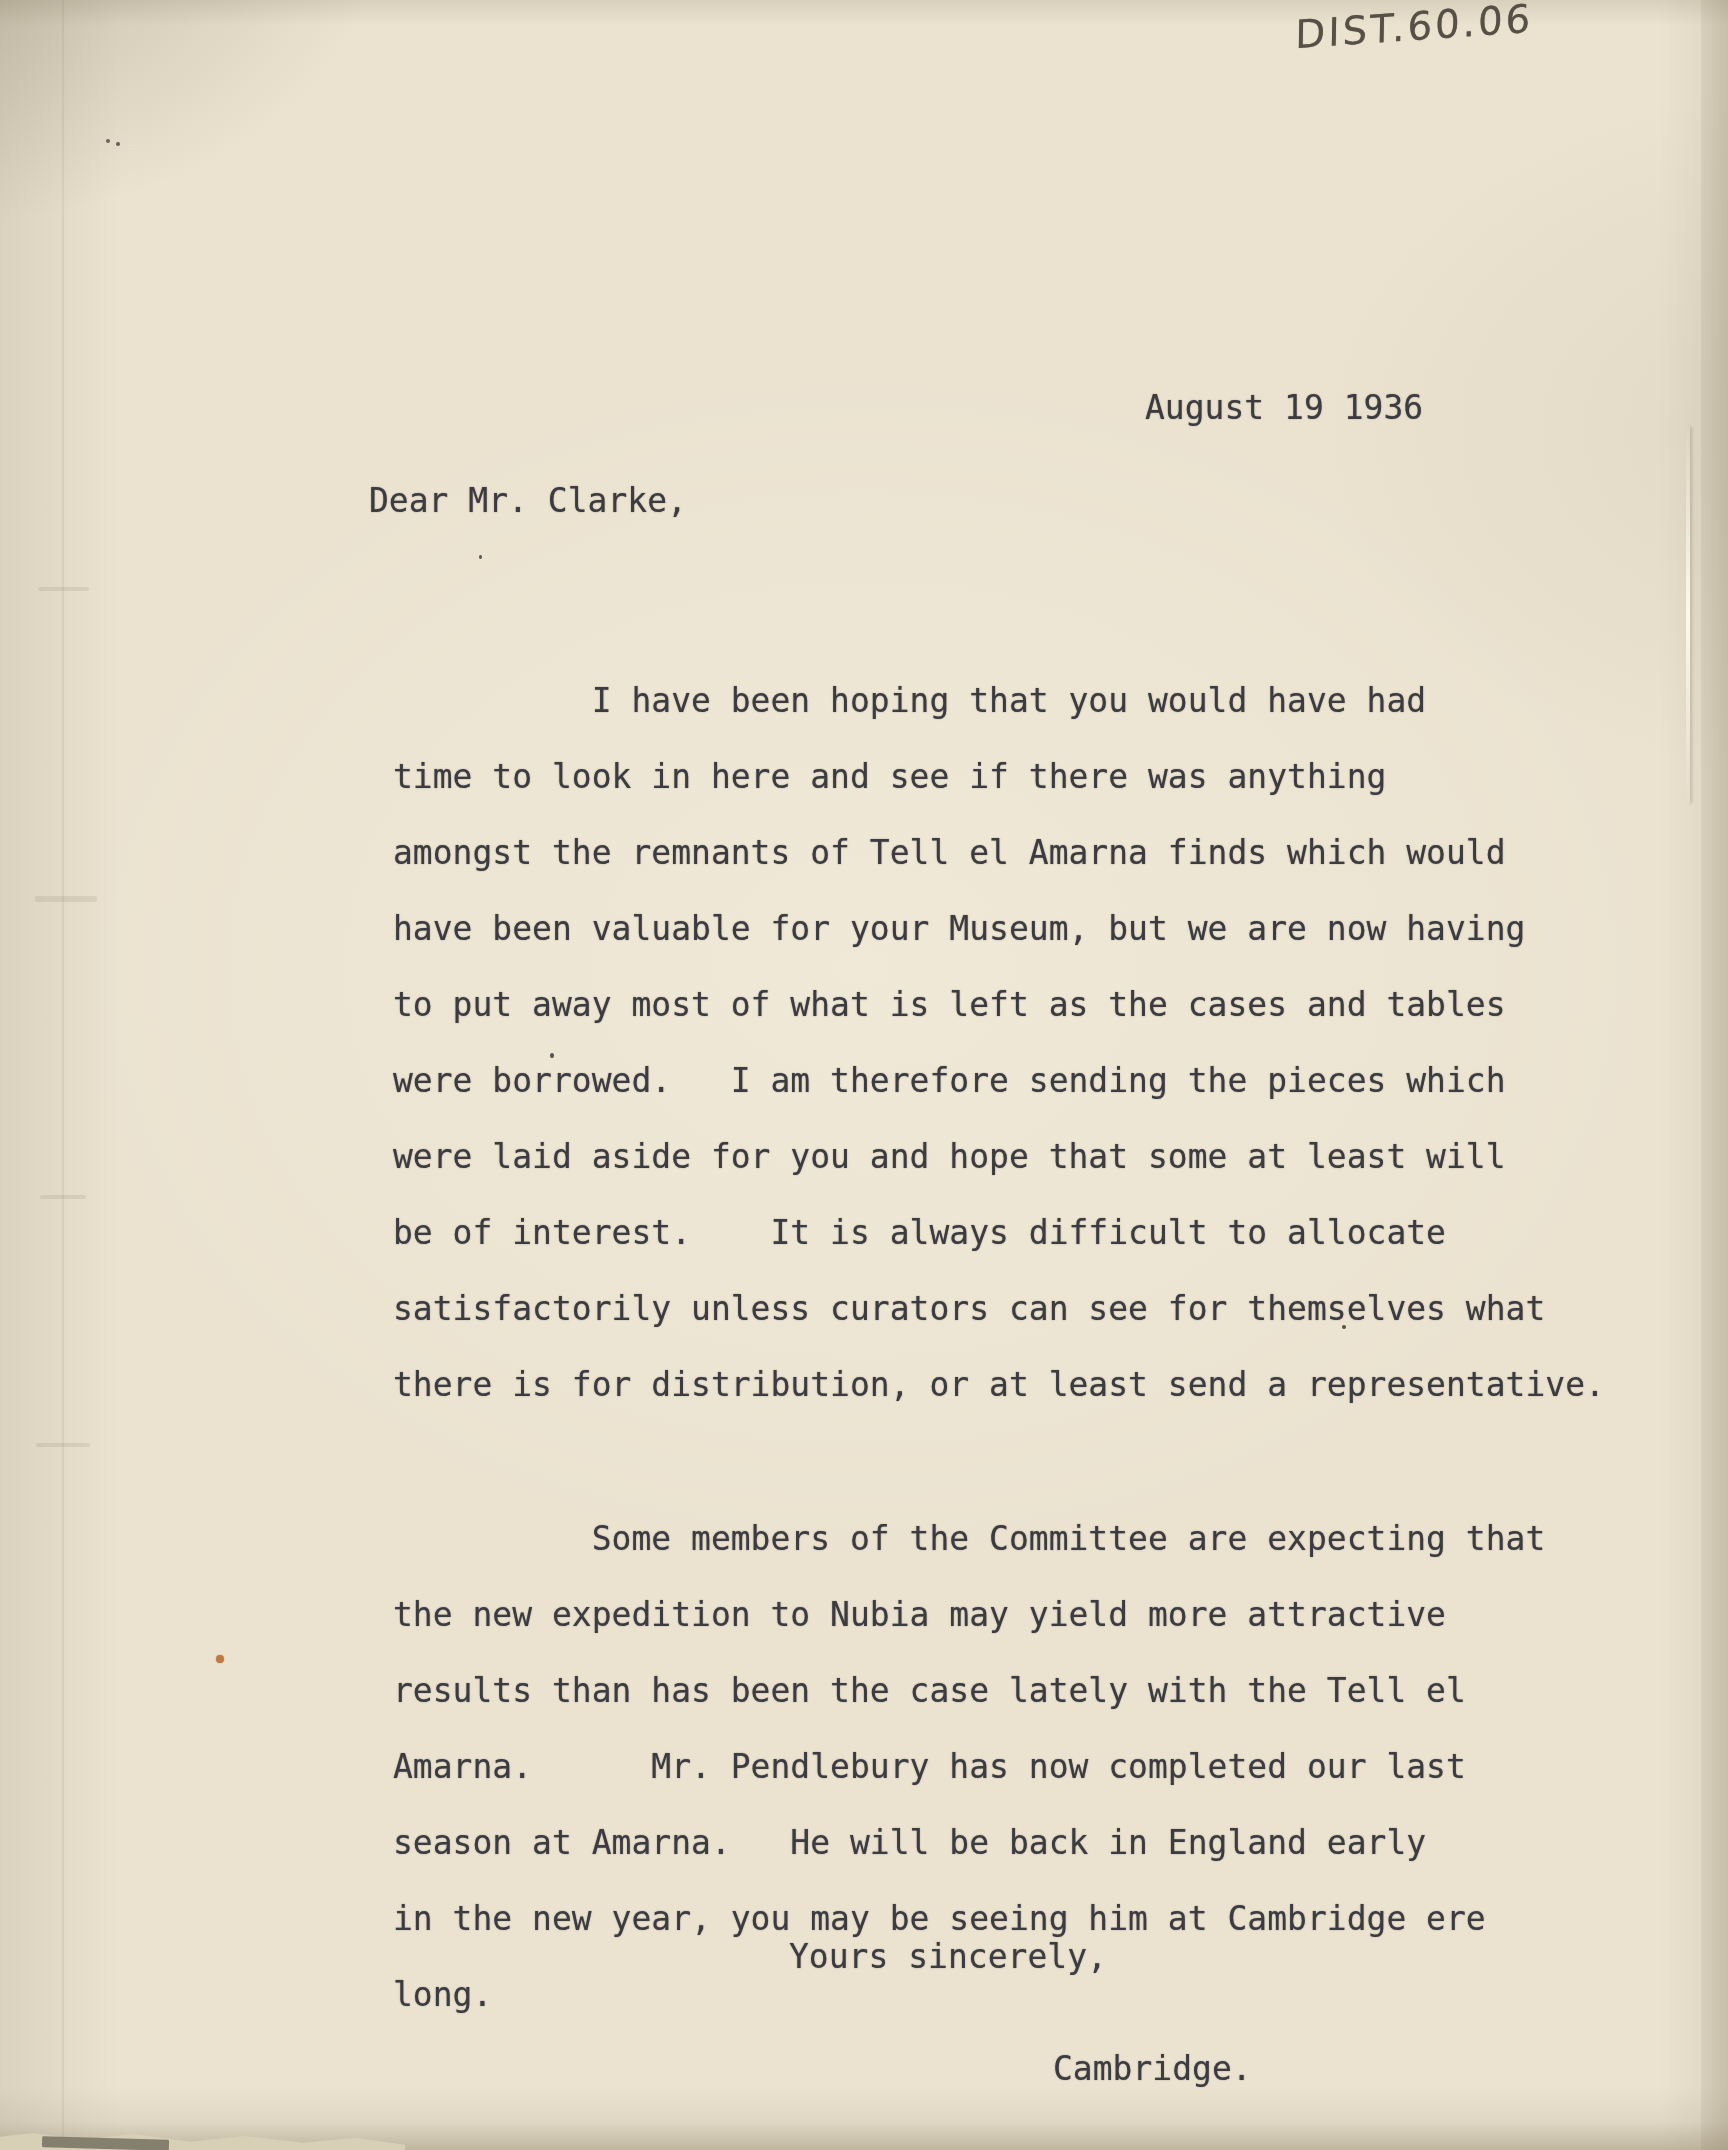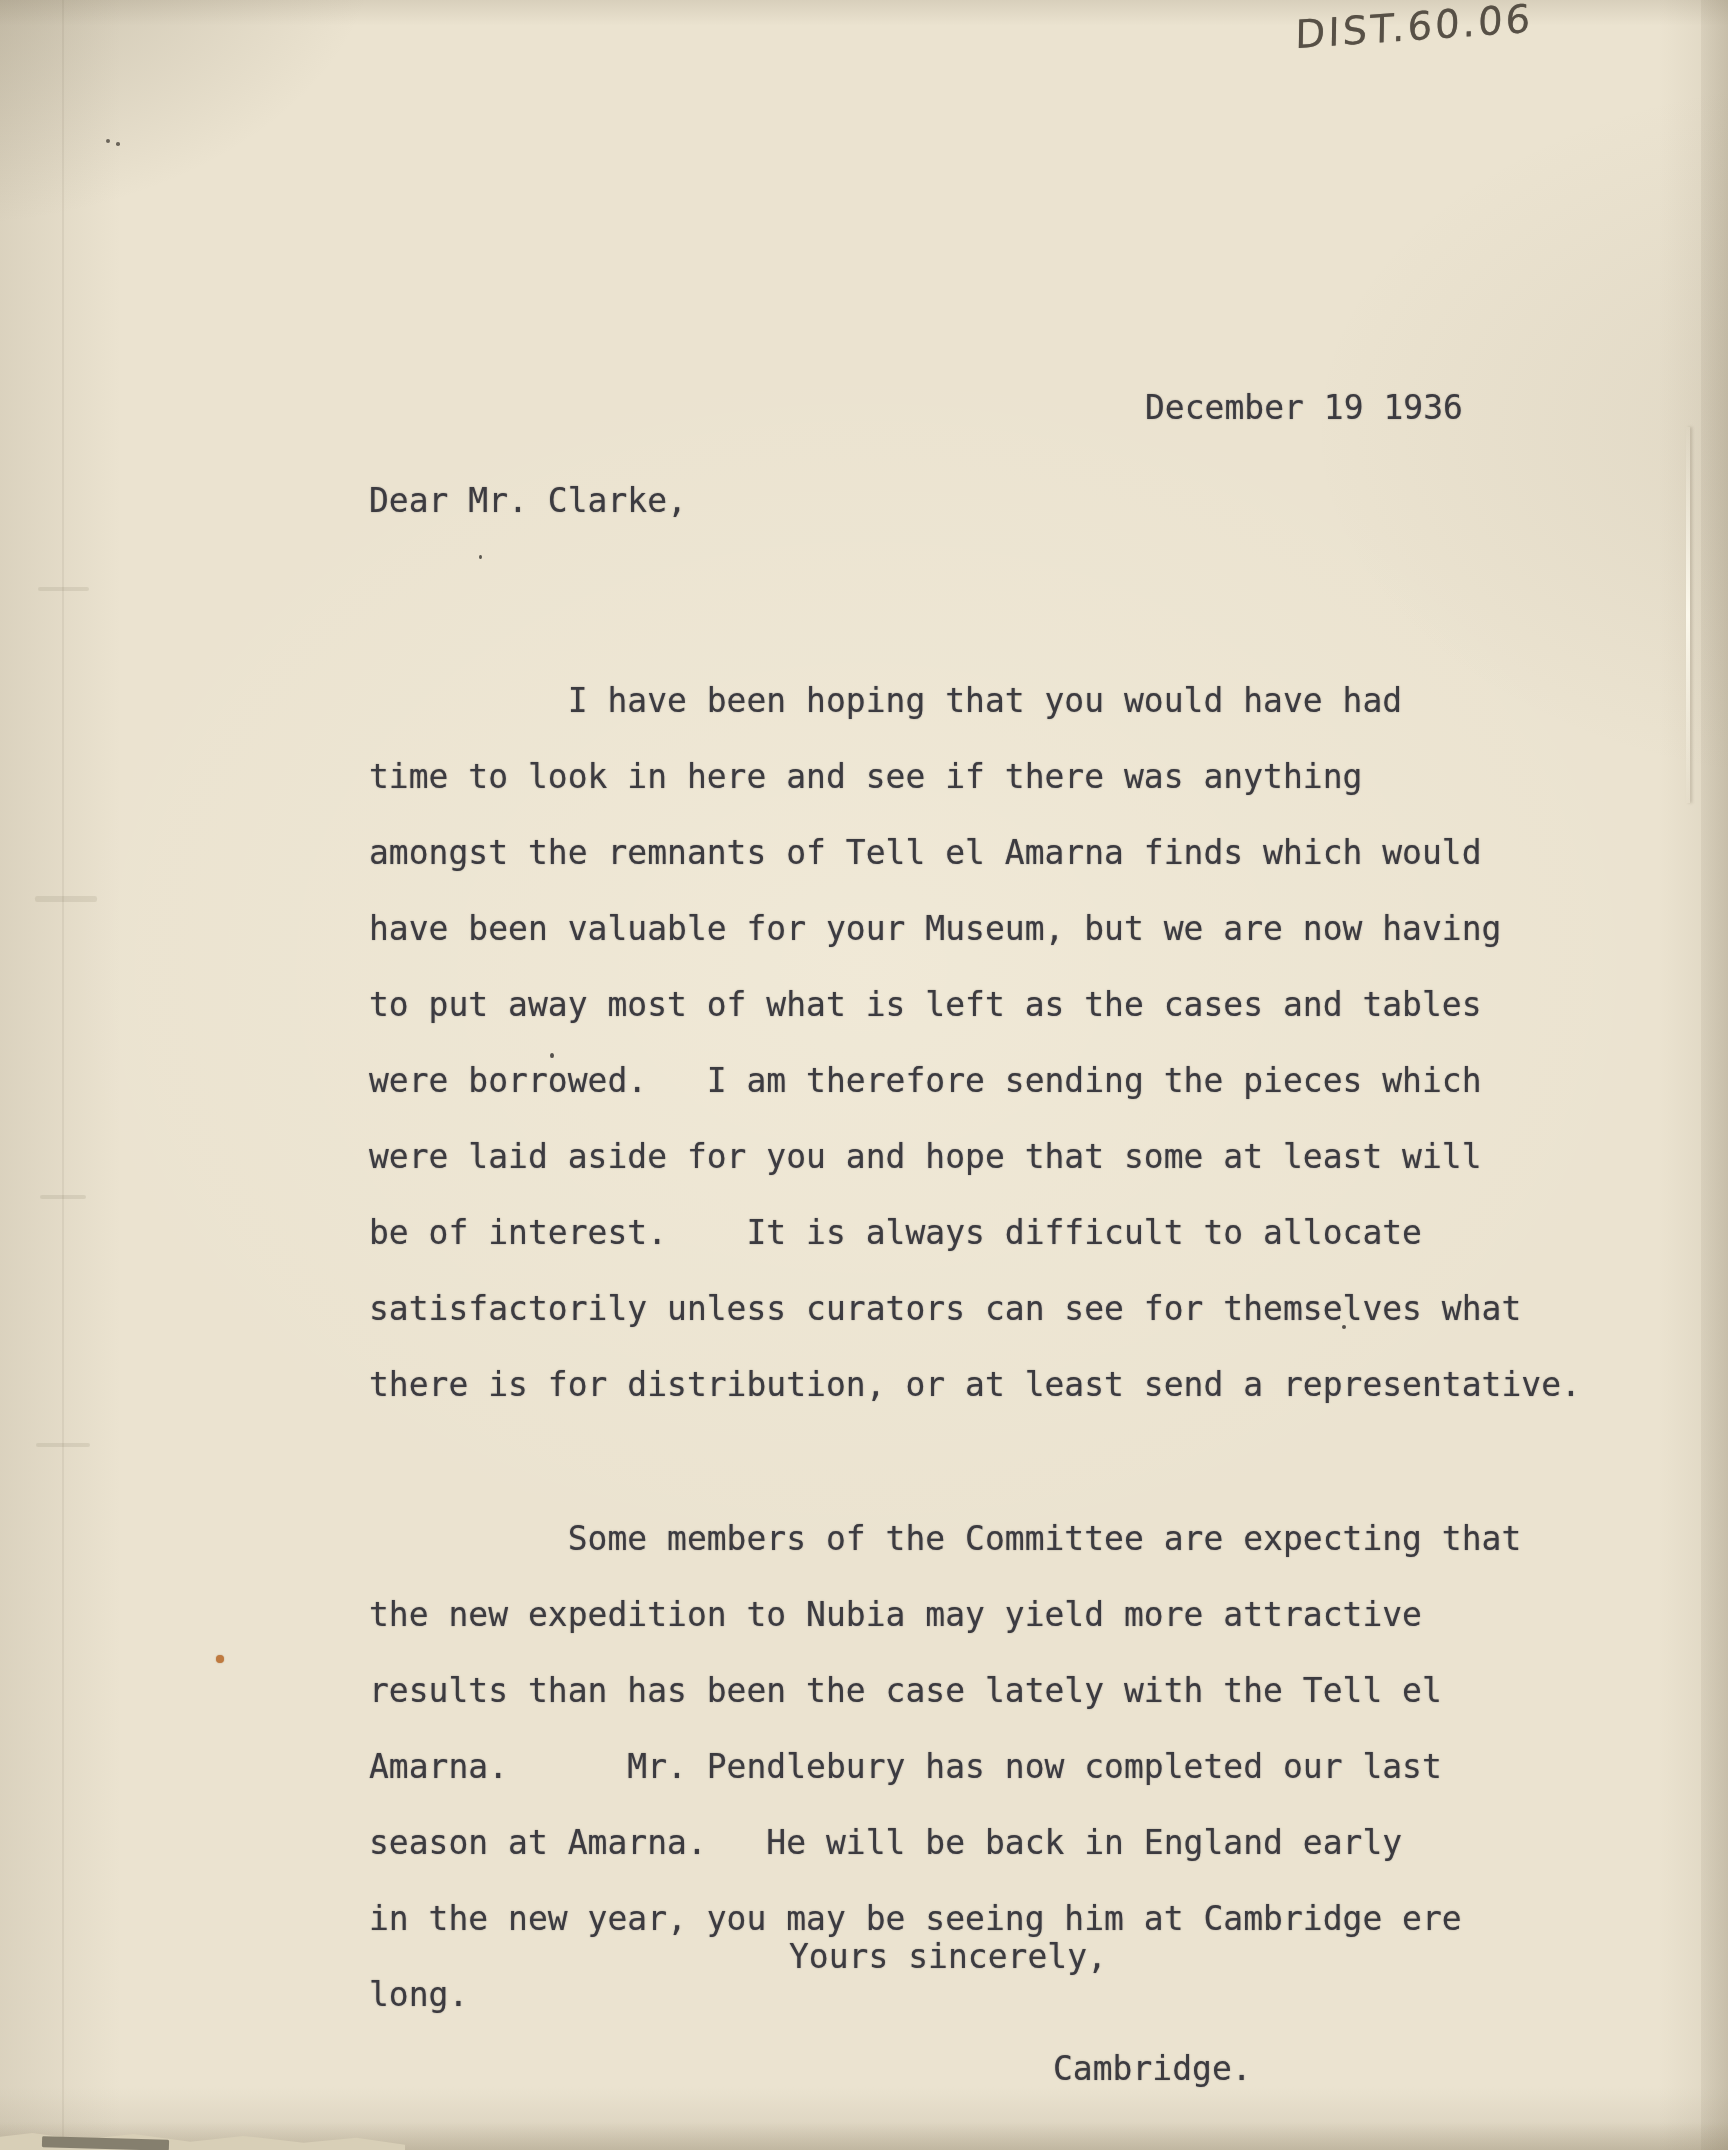--- a/index.html
+++ b/index.html
@@ -28,21 +28,21 @@
     position:absolute; left:1295px; top:4.3px;
     font-family:"DejaVu Sans", sans-serif;
     font-size:39px; letter-spacing:2.9px;
     color:#575046;
     transform:rotate(-4deg) skewX(-5deg);
     text-shadow:0 0 0.7px rgba(87,80,70,.6);
   }
   .date{position:absolute; left:1145px; top:388px;}
   .salutation{position:absolute; left:369px; top:481px;}
   .letter-body{position:absolute; left:369px; top:585px;}
-  .letter-body .line{height:76px; line-height:76px; white-space:pre;}
+  .letter-body .line{height:76px; line-height:76px; white-space:pre;margin-left:24px;}
   .closing-wishes{position:absolute; left:571px; top:1870px;}
   .closing-signoff{position:absolute; left:789px; top:1937px;text-align:center;}
   .signature{position:absolute; left:1053px; top:2049px;}
 
   
   .crease-right{position:absolute; left:1686px; top:427px; width:4.3px; height:376px;
     background:linear-gradient(180deg, rgba(255,252,240,0), rgba(255,252,240,.9), rgba(255,252,240,0));
     box-shadow:2.2px 0 2.9px rgba(110,100,78,.25);}
   .edge-right{position:absolute; left:1701px; top:0; width:27px; height:2151px;
     background:linear-gradient(90deg, rgba(124,112,88,.10), rgba(124,112,88,.22));}
@@ -58,21 +58,21 @@
     background:#857f6e; transform:rotate(1.6deg); border-radius:1.4px;}
   .speck{position:absolute; border-radius:50%;}
 </style>
 </head>
 <body>
 
 <div class="page">
 
   <div class="annotation">DIST.60.06</div>
 
-  <div class="typed date">December 19 1936</div>
+  <div class="typed date">August 19 1936</div>
 
   <div class="typed salutation">Dear Mr. Clarke,</div>
 
   <div class="typed letter-body">
     <div><div class="line">          I have been hoping that you would have had</div><div class="line">time to look in here and see if there was anything</div><div class="line">amongst the remnants of Tell el Amarna finds which would</div><div class="line">have been valuable for your Museum, but we are now having</div><div class="line">to put away most of what is left as the cases and tables</div><div class="line">were borrowed.   I am therefore sending the pieces which</div><div class="line">were laid aside for you and hope that some at least will</div><div class="line">be of interest.    It is always difficult to allocate</div><div class="line">satisfactorily unless curators can see for themselves what</div><div class="line">there is for distribution, or at least send a representative.</div></div>
     <div><div class="line">          Some members of the Committee are expecting that</div><div class="line">the new expedition to Nubia may yield more attractive</div><div class="line">results than has been the case lately with the Tell el</div><div class="line">Amarna.      Mr. Pendlebury has now completed our last</div><div class="line">season at Amarna.   He will be back in England early</div><div class="line">in the new year, you may be seeing him at Cambridge ere</div><div class="line">long.</div></div>
   </div>
 
   <div class="typed closing-signoff">Yours sincerely,</div>
   <div class="typed signature">Cambridge.</div>

